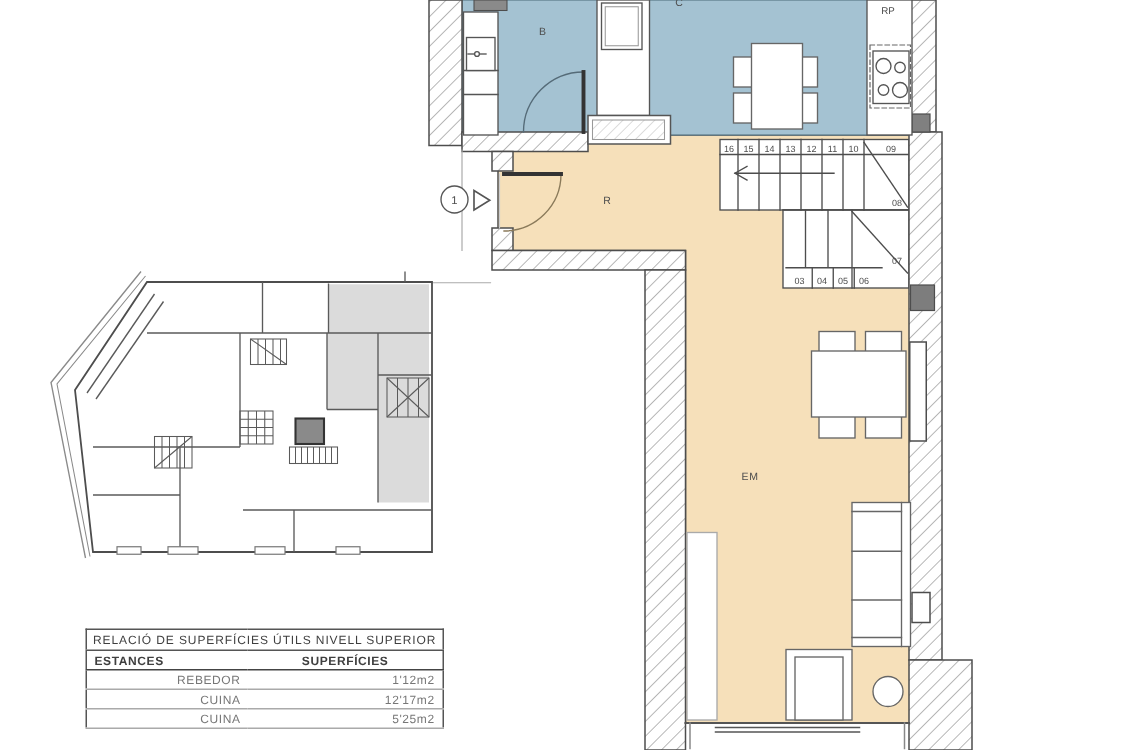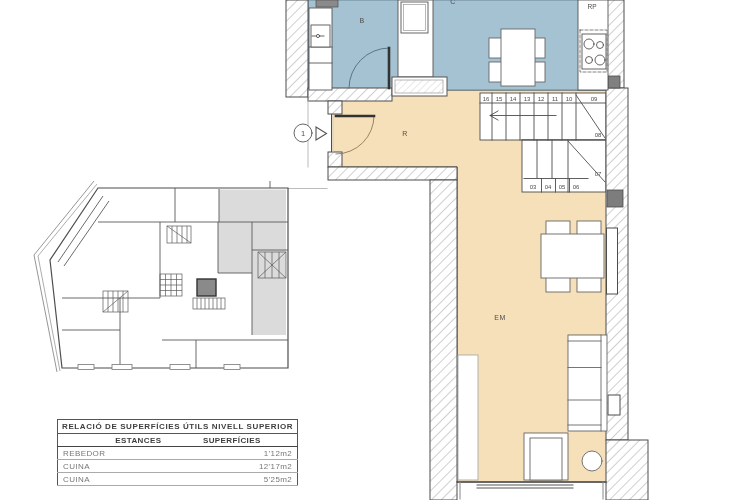--- a/index.html
+++ b/index.html
@@ -12,29 +12,29 @@
   .stair-num{font-size:6px;}
   .room-label{font-size:7px;letter-spacing:0.5px;}
   
   .areas-table{
     position:absolute;left:57px;top:419px;width:211px;
     border-collapse:collapse;font-size:8px;color:#777;
     border:1.4px solid #555;background:#fff;letter-spacing:0.4px;
   }
   .areas-table th,.areas-table td{padding:1.5px 5px;font-weight:normal;white-space:nowrap;}
   .areas-table .tbl-title th{
-    text-align:right;color:#3f3f3f;font-weight:bold;letter-spacing:0.6px;
+    text-align:right;color:#3f3f3f;font-weight:normal;letter-spacing:0.6px;
     border-bottom:1.2px solid #555;padding:2px 4px;
   }
   .areas-table .tbl-cols th{
     color:#3f3f3f;font-weight:bold;border-bottom:1.8px solid #444;
   }
-  .areas-table .tbl-cols th:first-child{text-align:right;margin-left:40px;}
+  .areas-table .tbl-cols th:first-child{text-align:left;margin-left:40px;}
   .areas-table .tbl-cols th:last-child{}
-  .areas-table tbody td{border-bottom:0.8px solid #aaa;}
+  .areas-table tbody td{border-bottom:0.8px solid #aaa;text-align:right;}
   .areas-table tbody td.val{text-align:right;}
 </style>
 </head>
 <body>
 
 <div class="sheet">
 
 <svg width="750" height="500" viewBox="0 0 750 500">
   <defs>
     <pattern id="hatchWall" patternUnits="userSpaceOnUse" width="7" height="7" patternTransform="rotate(45)">

